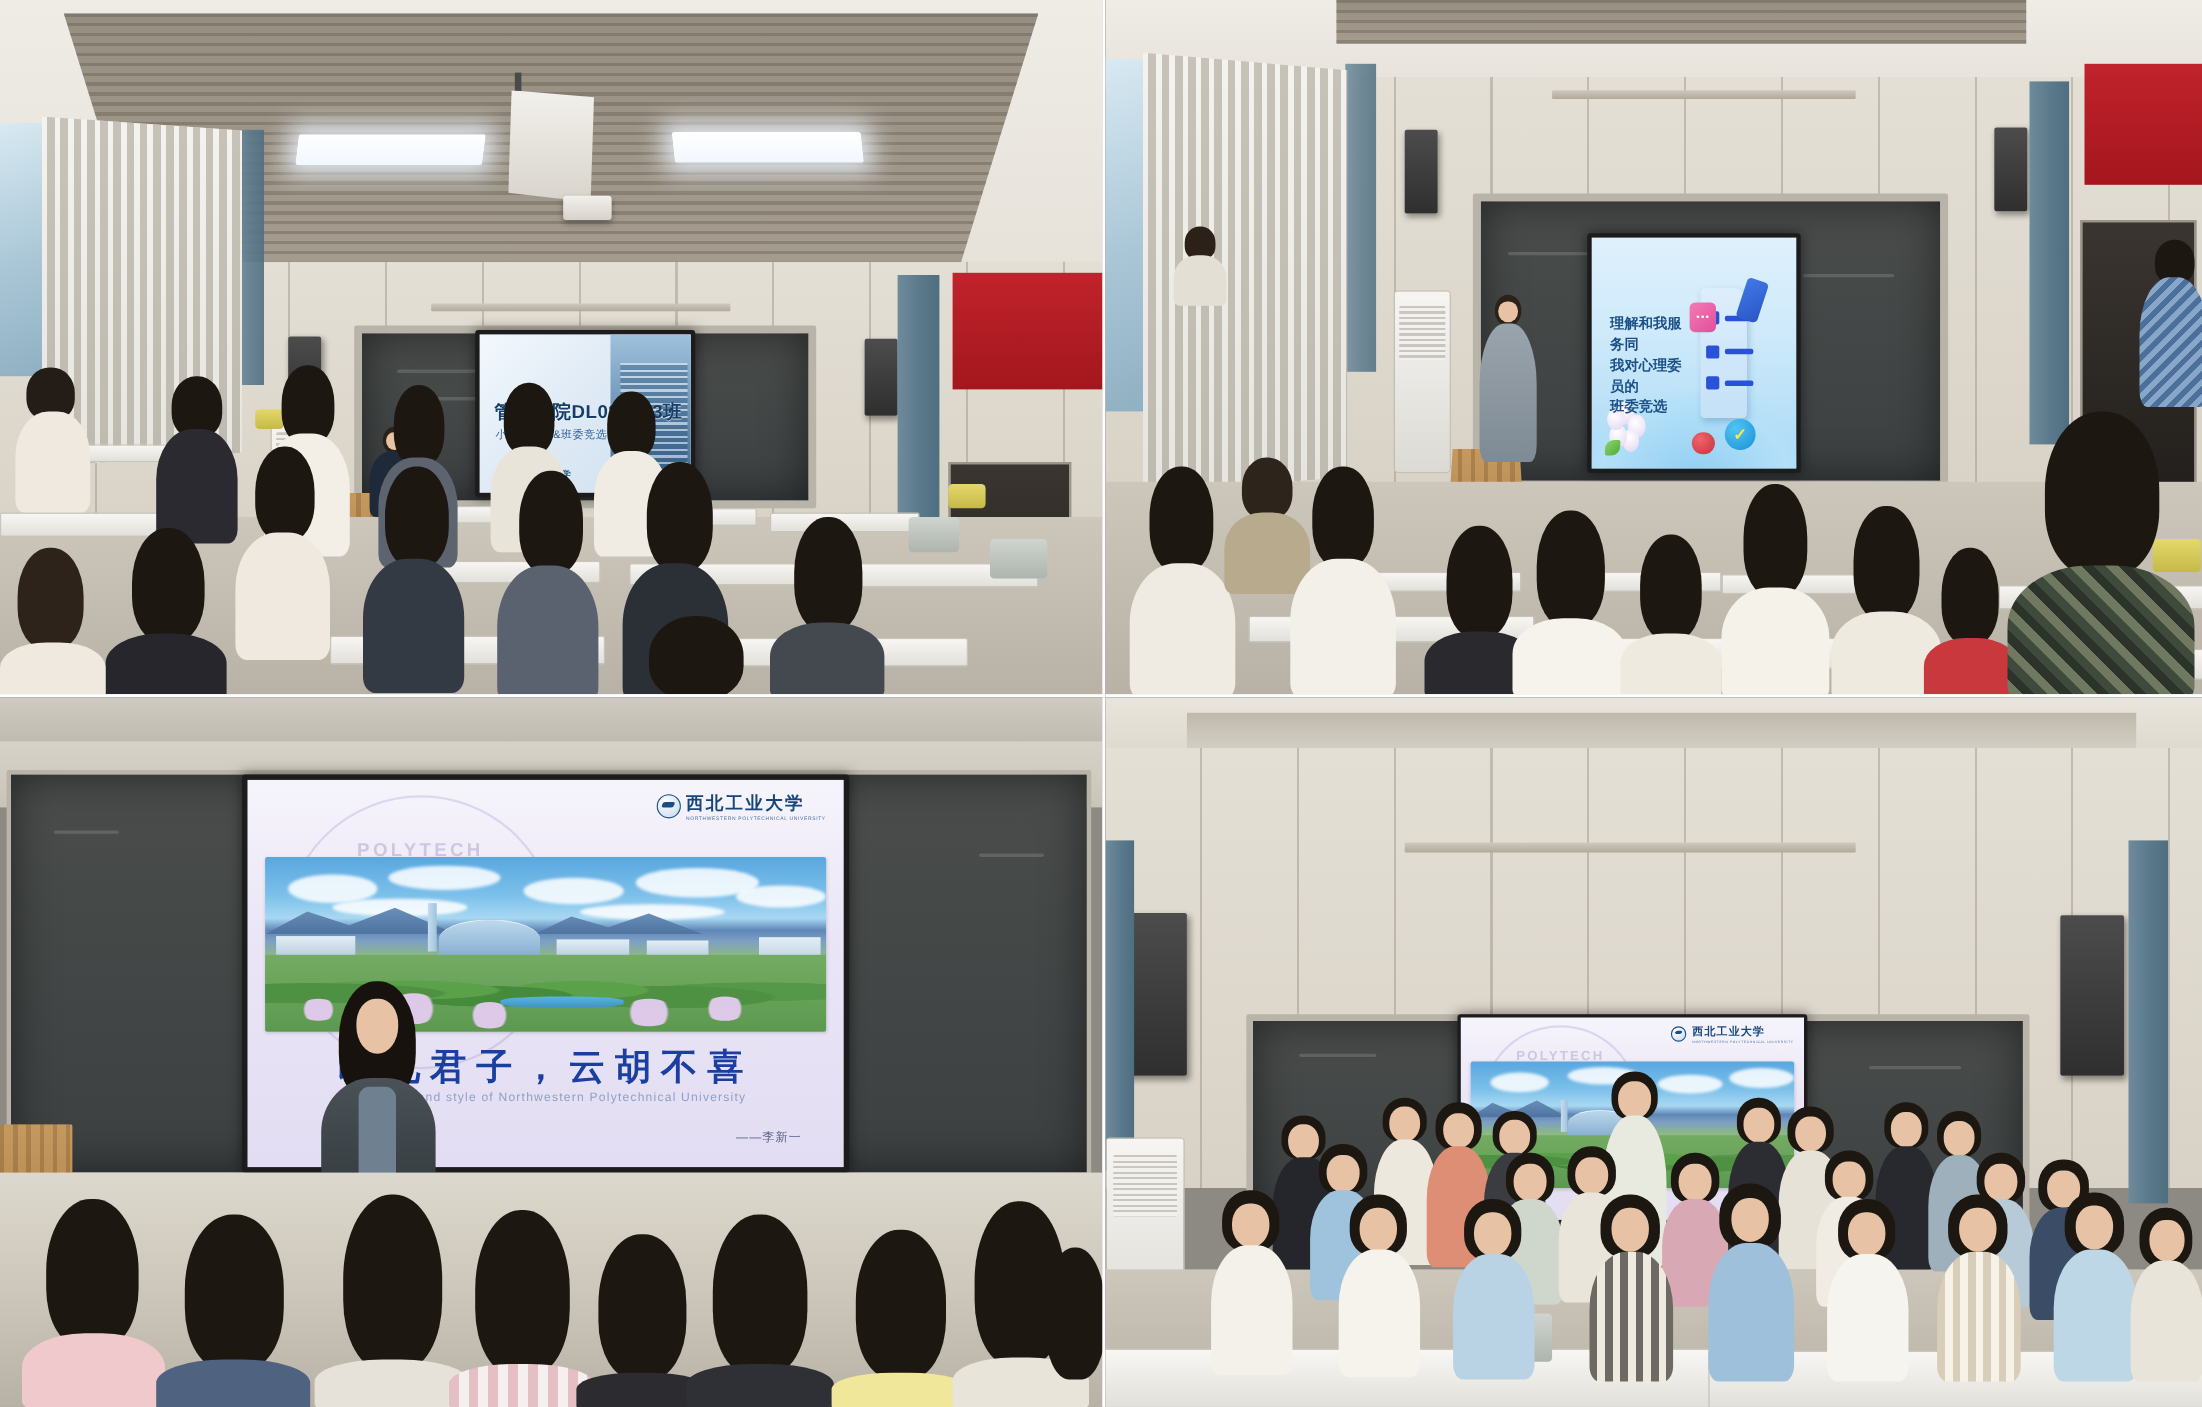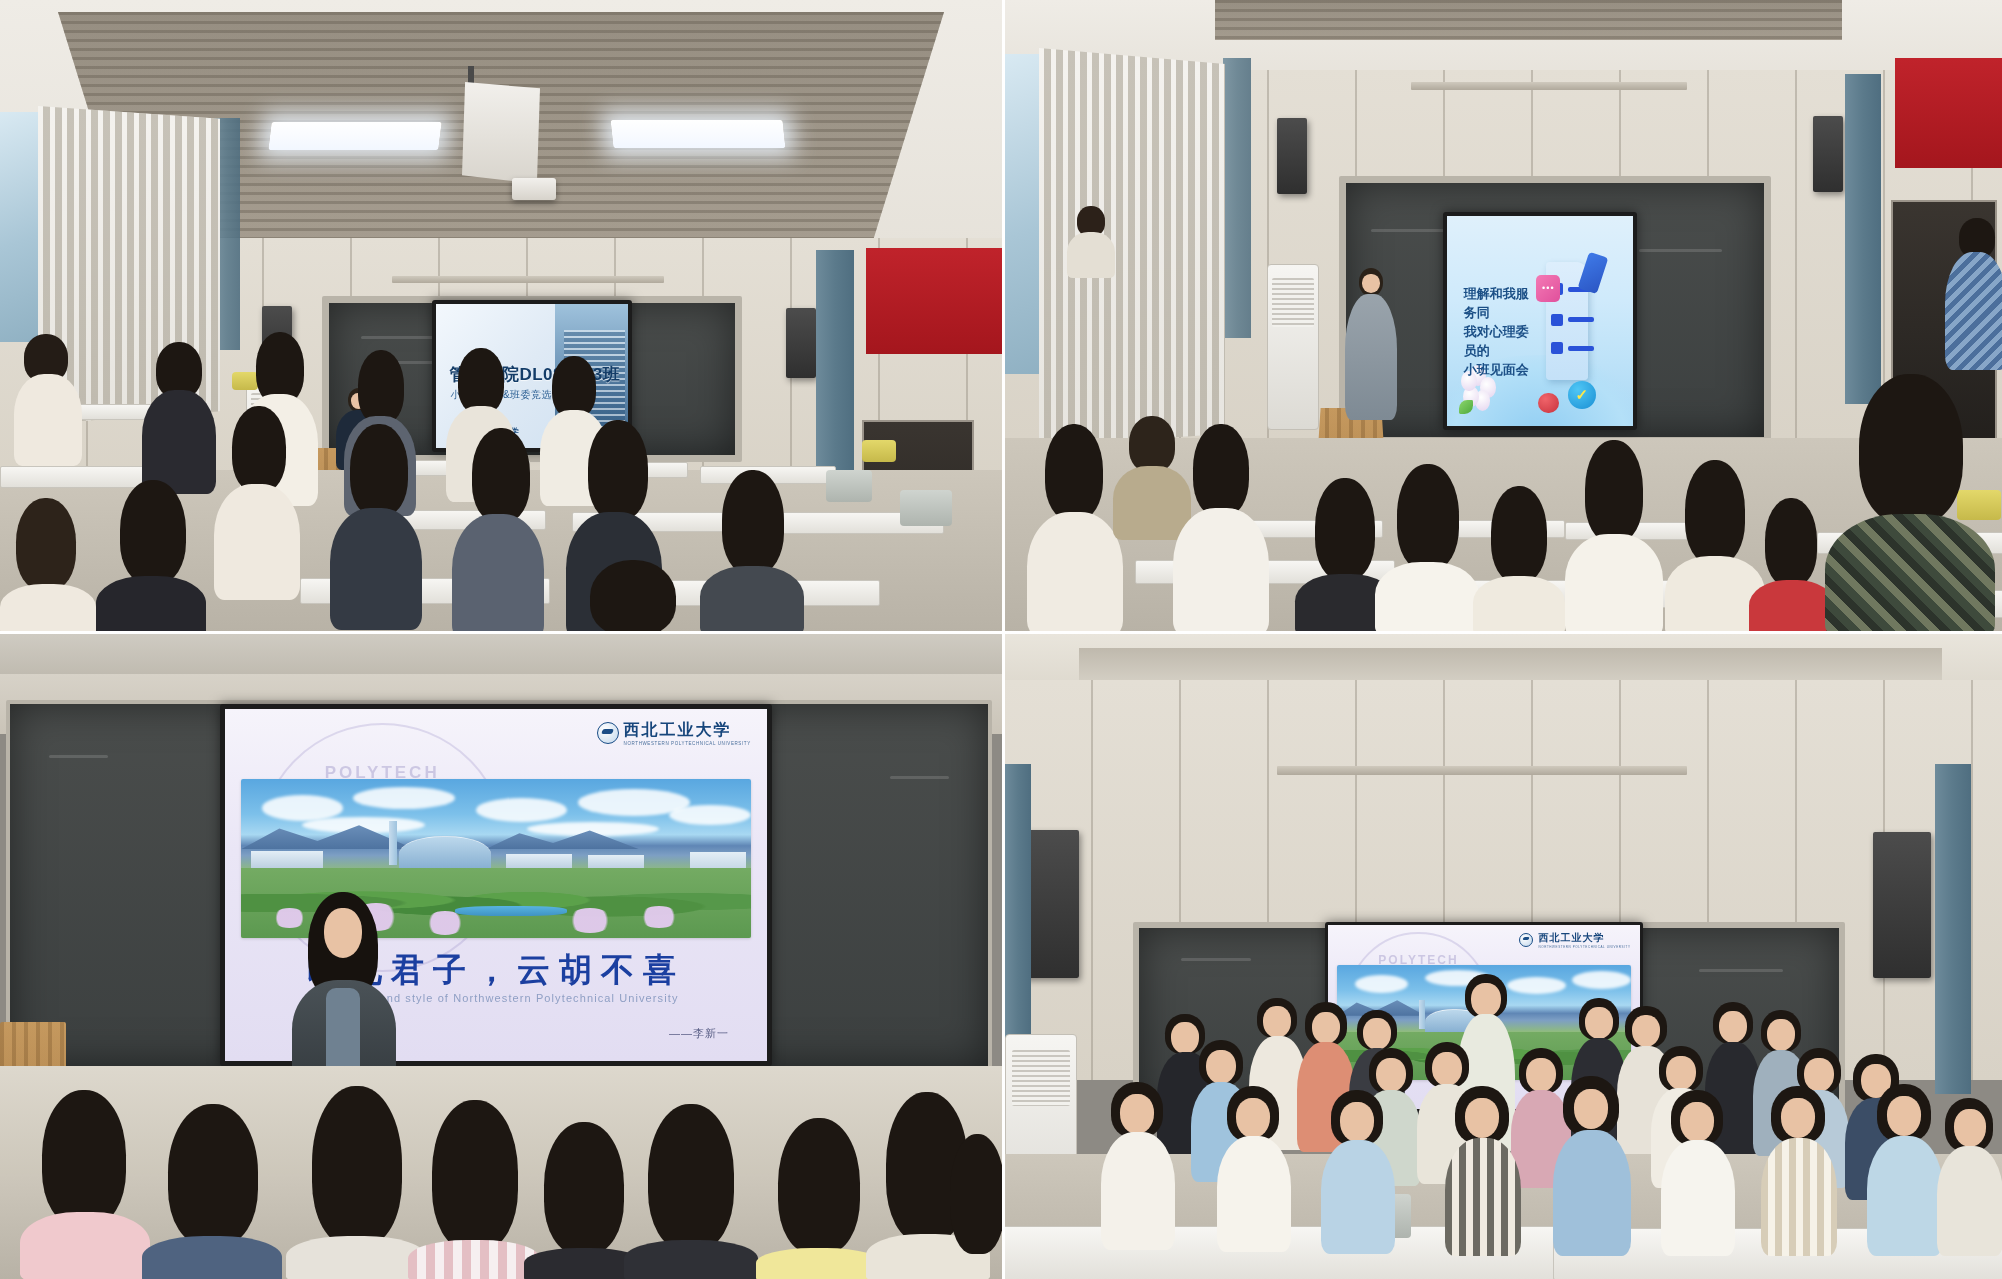--- a/index.html
+++ b/index.html
@@ -621,21 +621,21 @@
           <div class="petal" style="left:54%; top:26%;"></div>
           <div class="petal" style="left:40%; top:50%;"></div>
           <div class="petal" style="left:12%; top:42%;"></div>
           <div class="petal" style="left:8%;  top:14%;"></div>
           <div class="leaf"></div>
         </div>
 
         <div class="s2-text">
           <div>理解和我服务同</div>
           <div>我对心理委员的</div>
-          <div>小班见面会</div>
+          <div>班委竞选</div>
         </div>
       </div>
     </div>
 
     <div class="ac-unit" style="left:262px; top:264px; width:52px; height:166px;">
       <div class="ac-grill"></div>
     </div>
 
     <div class="podium" style="left:308px; top:408px; width:76px; height:120px; clip-path:polygon(10% 0,90% 0,100% 100%,0 100%);"></div>
 

